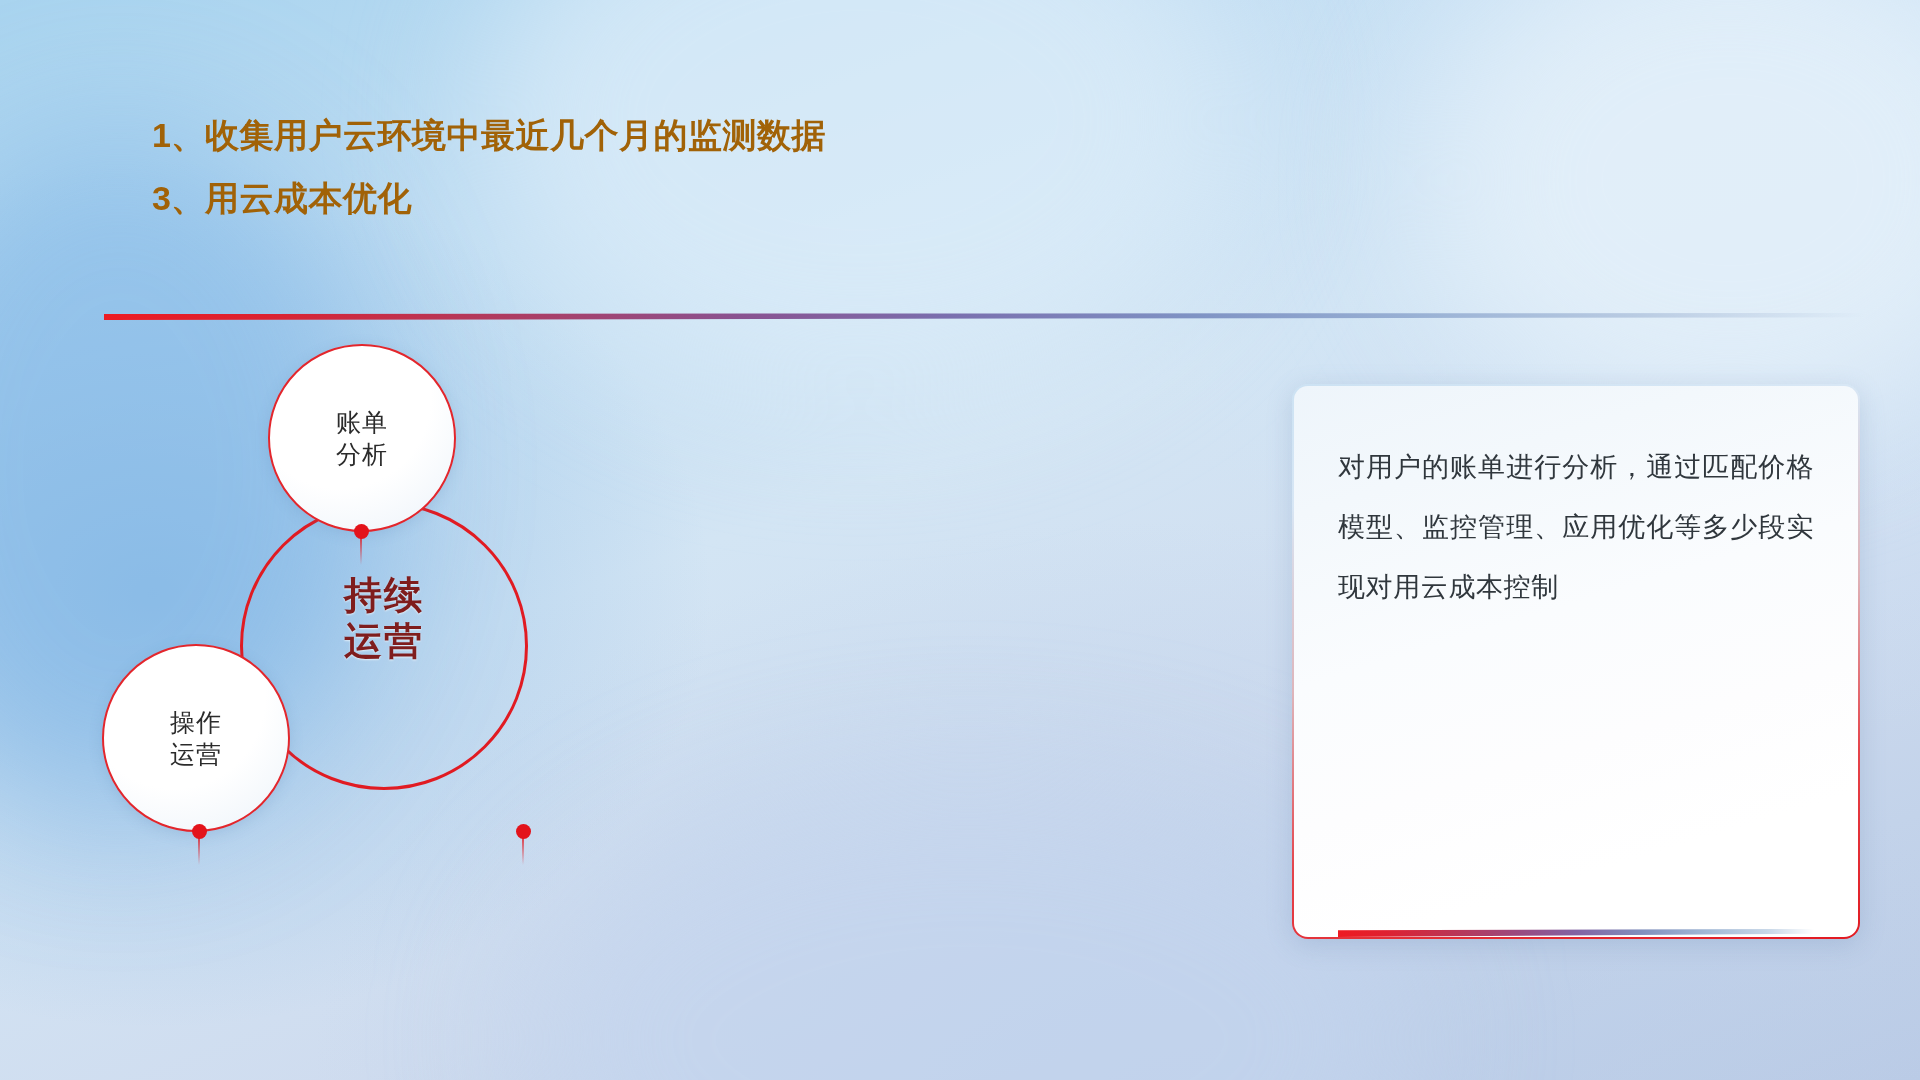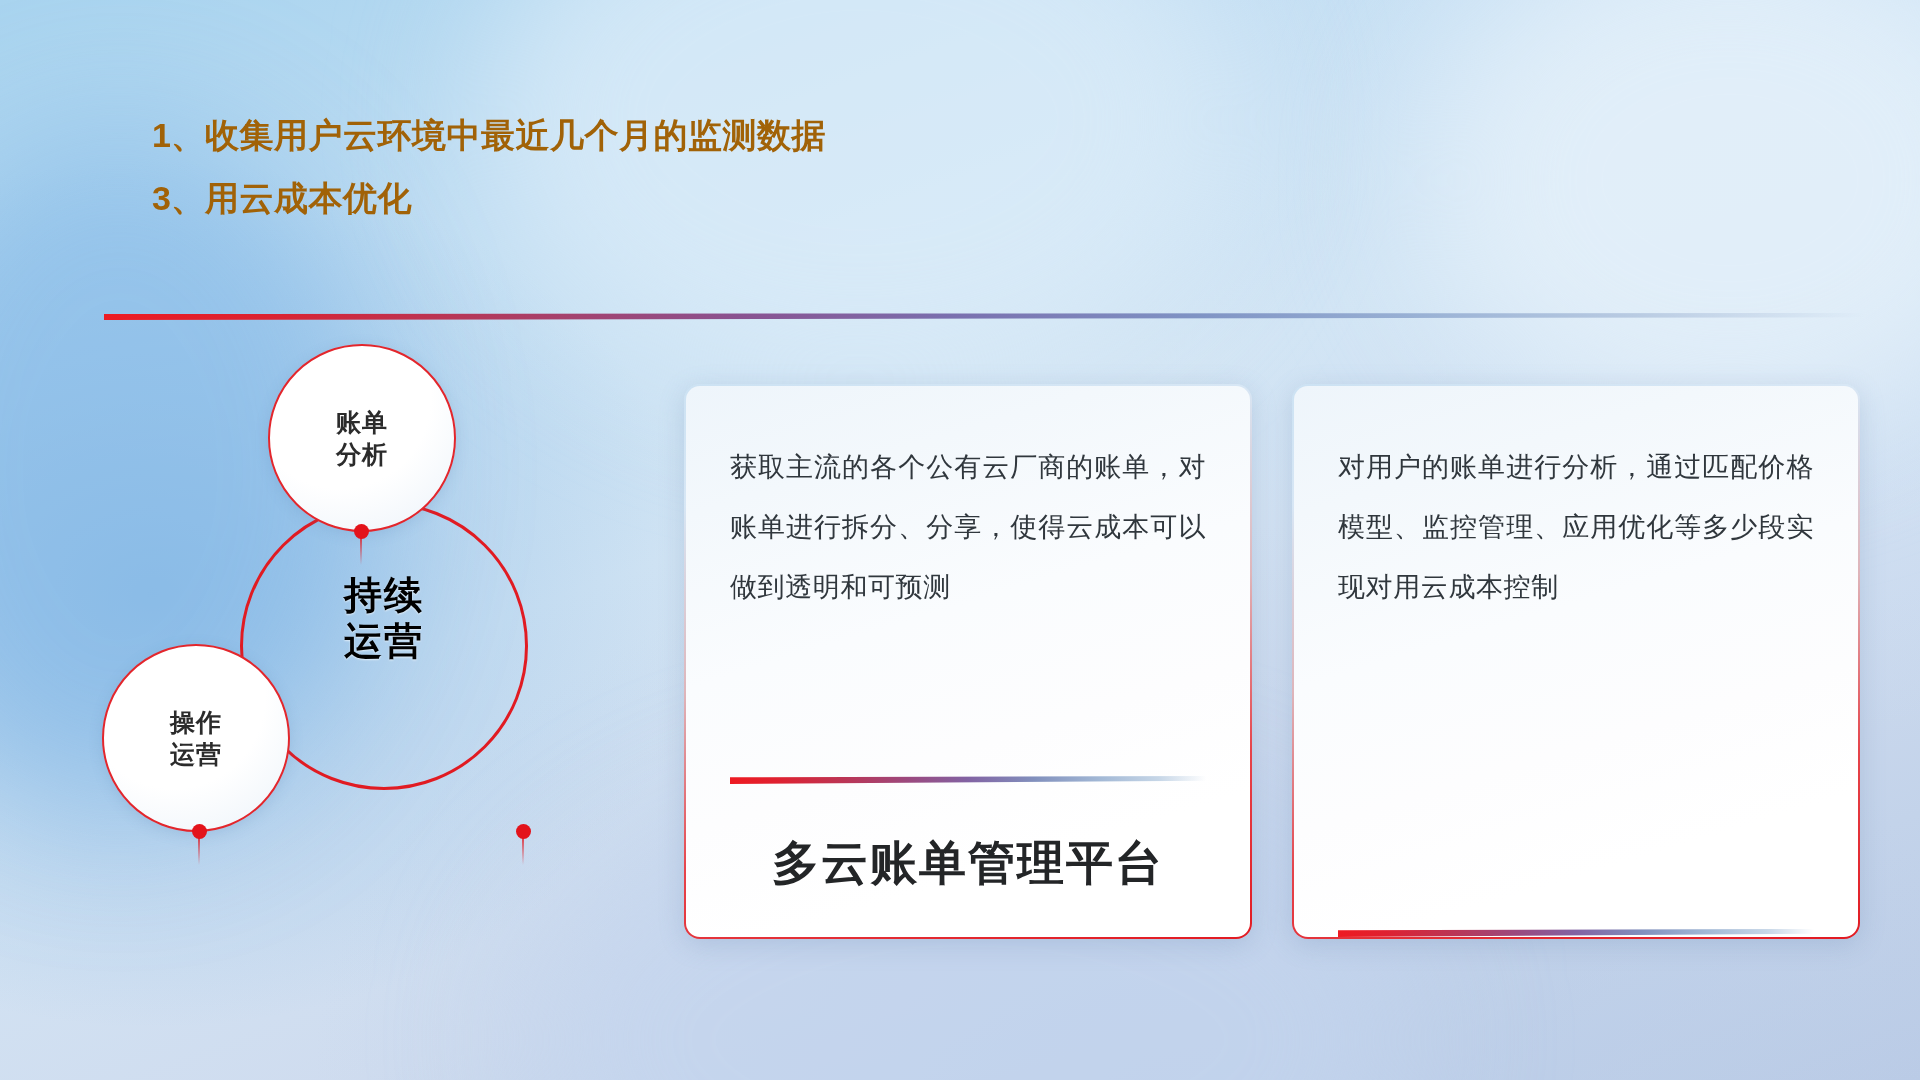--- a/index.html
+++ b/index.html
@@ -65,21 +65,21 @@
     background:
       radial-gradient(circle at 38% 28%, #ffffff 0%, #ffffff 52%, #f4f8fc 78%, #e9f1f8 100%);
     box-shadow:0 3px 14px rgba(80,120,170,0.18);
     display:flex;
     align-items:center;
     justify-content:center;
     text-align:center;
   }
   .bubble-label {
     font-size:25px;
-    font-weight:bold;
+    font-weight:normal;
     color:#2b2b2b;
     line-height:1.28;
     letter-spacing:1px;
   }
   .bubble-top   { left:168px; top:-8px;   width:188px; height:188px; }
   .bubble-left  { left:2px;   top:292px;  width:188px; height:188px; }
   .bubble-right { left:330px; top:292px;  width:188px; height:188px; }
 
   .dot {
     position:absolute;
@@ -101,21 +101,21 @@
   .dot-right { left:416px; top:472px; }
   .stem-right{ left:422px; top:483px; }
 
   .venn-center {
     position:absolute;
     left:140px; top:220px;
     width:288px;
     text-align:center;
     font-size:38px;
     font-weight:bold;
-    color:#000000;
+    color:#7f1d1d;
     line-height:1.22;
     letter-spacing:2px;
     z-index:6;
     text-shadow:0 1px 2px rgba(255,255,255,0.65);
   }
 
   
   .card {
     position:absolute;
     top:384px;
@@ -218,27 +218,20 @@
         <div>运营</div>
       </div>
     </div>
 
 
     <div class="dot dot-top"></div>
     <div class="dot dot-left"></div>
     <div class="dot dot-right"></div>
   </div>
 
-  <div class="card card-1">
-    <div class="card-inner">
-      <div class="card-body">获取主流的各个公有云厂商的账单，对账单进行拆分、分享，使得云成本可以做到透明和可预测</div>
-      <div class="card-accent"></div>
-      <div class="card-title">多云账单管理平台</div>
-    </div>
-  </div>
 
   <div class="card card-2">
     <div class="card-inner">
       <div class="card-body">对用户的账单进行分析，通过匹配价格模型、监控管理、应用优化等多少段实现对用云成本控制</div>
       <div class="card-accent"></div>
     </div>
   </div>
 
 </div>
 

